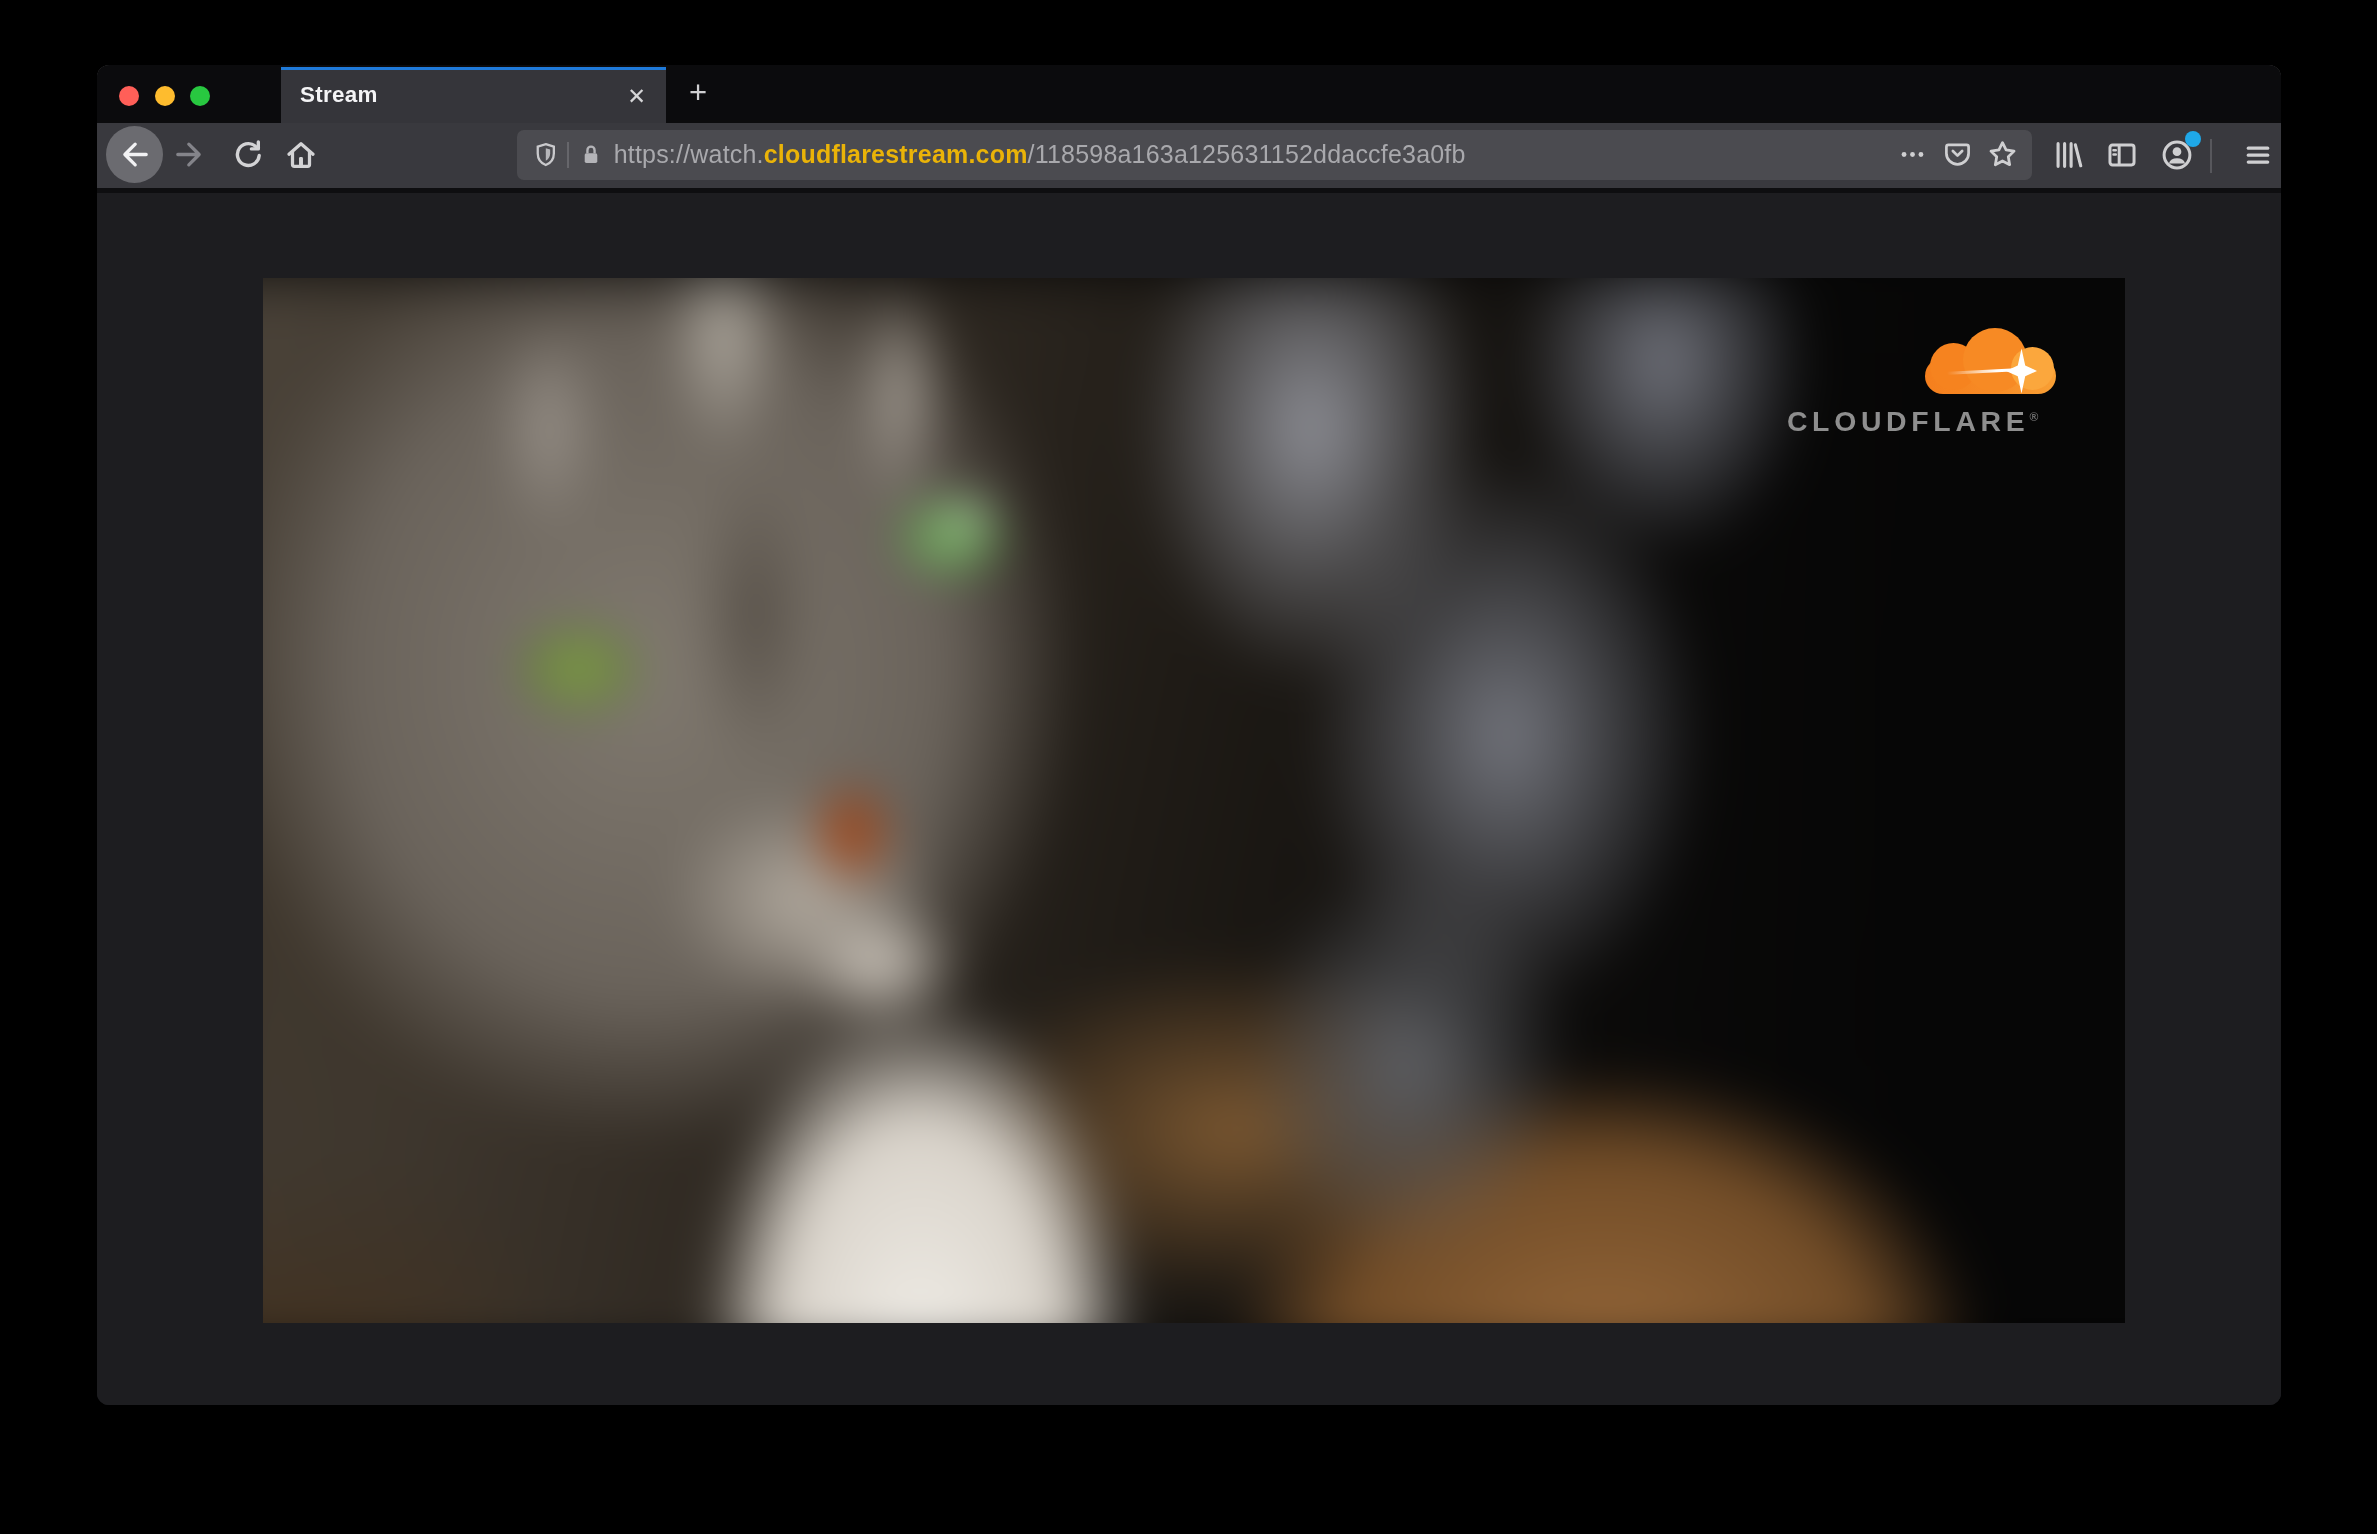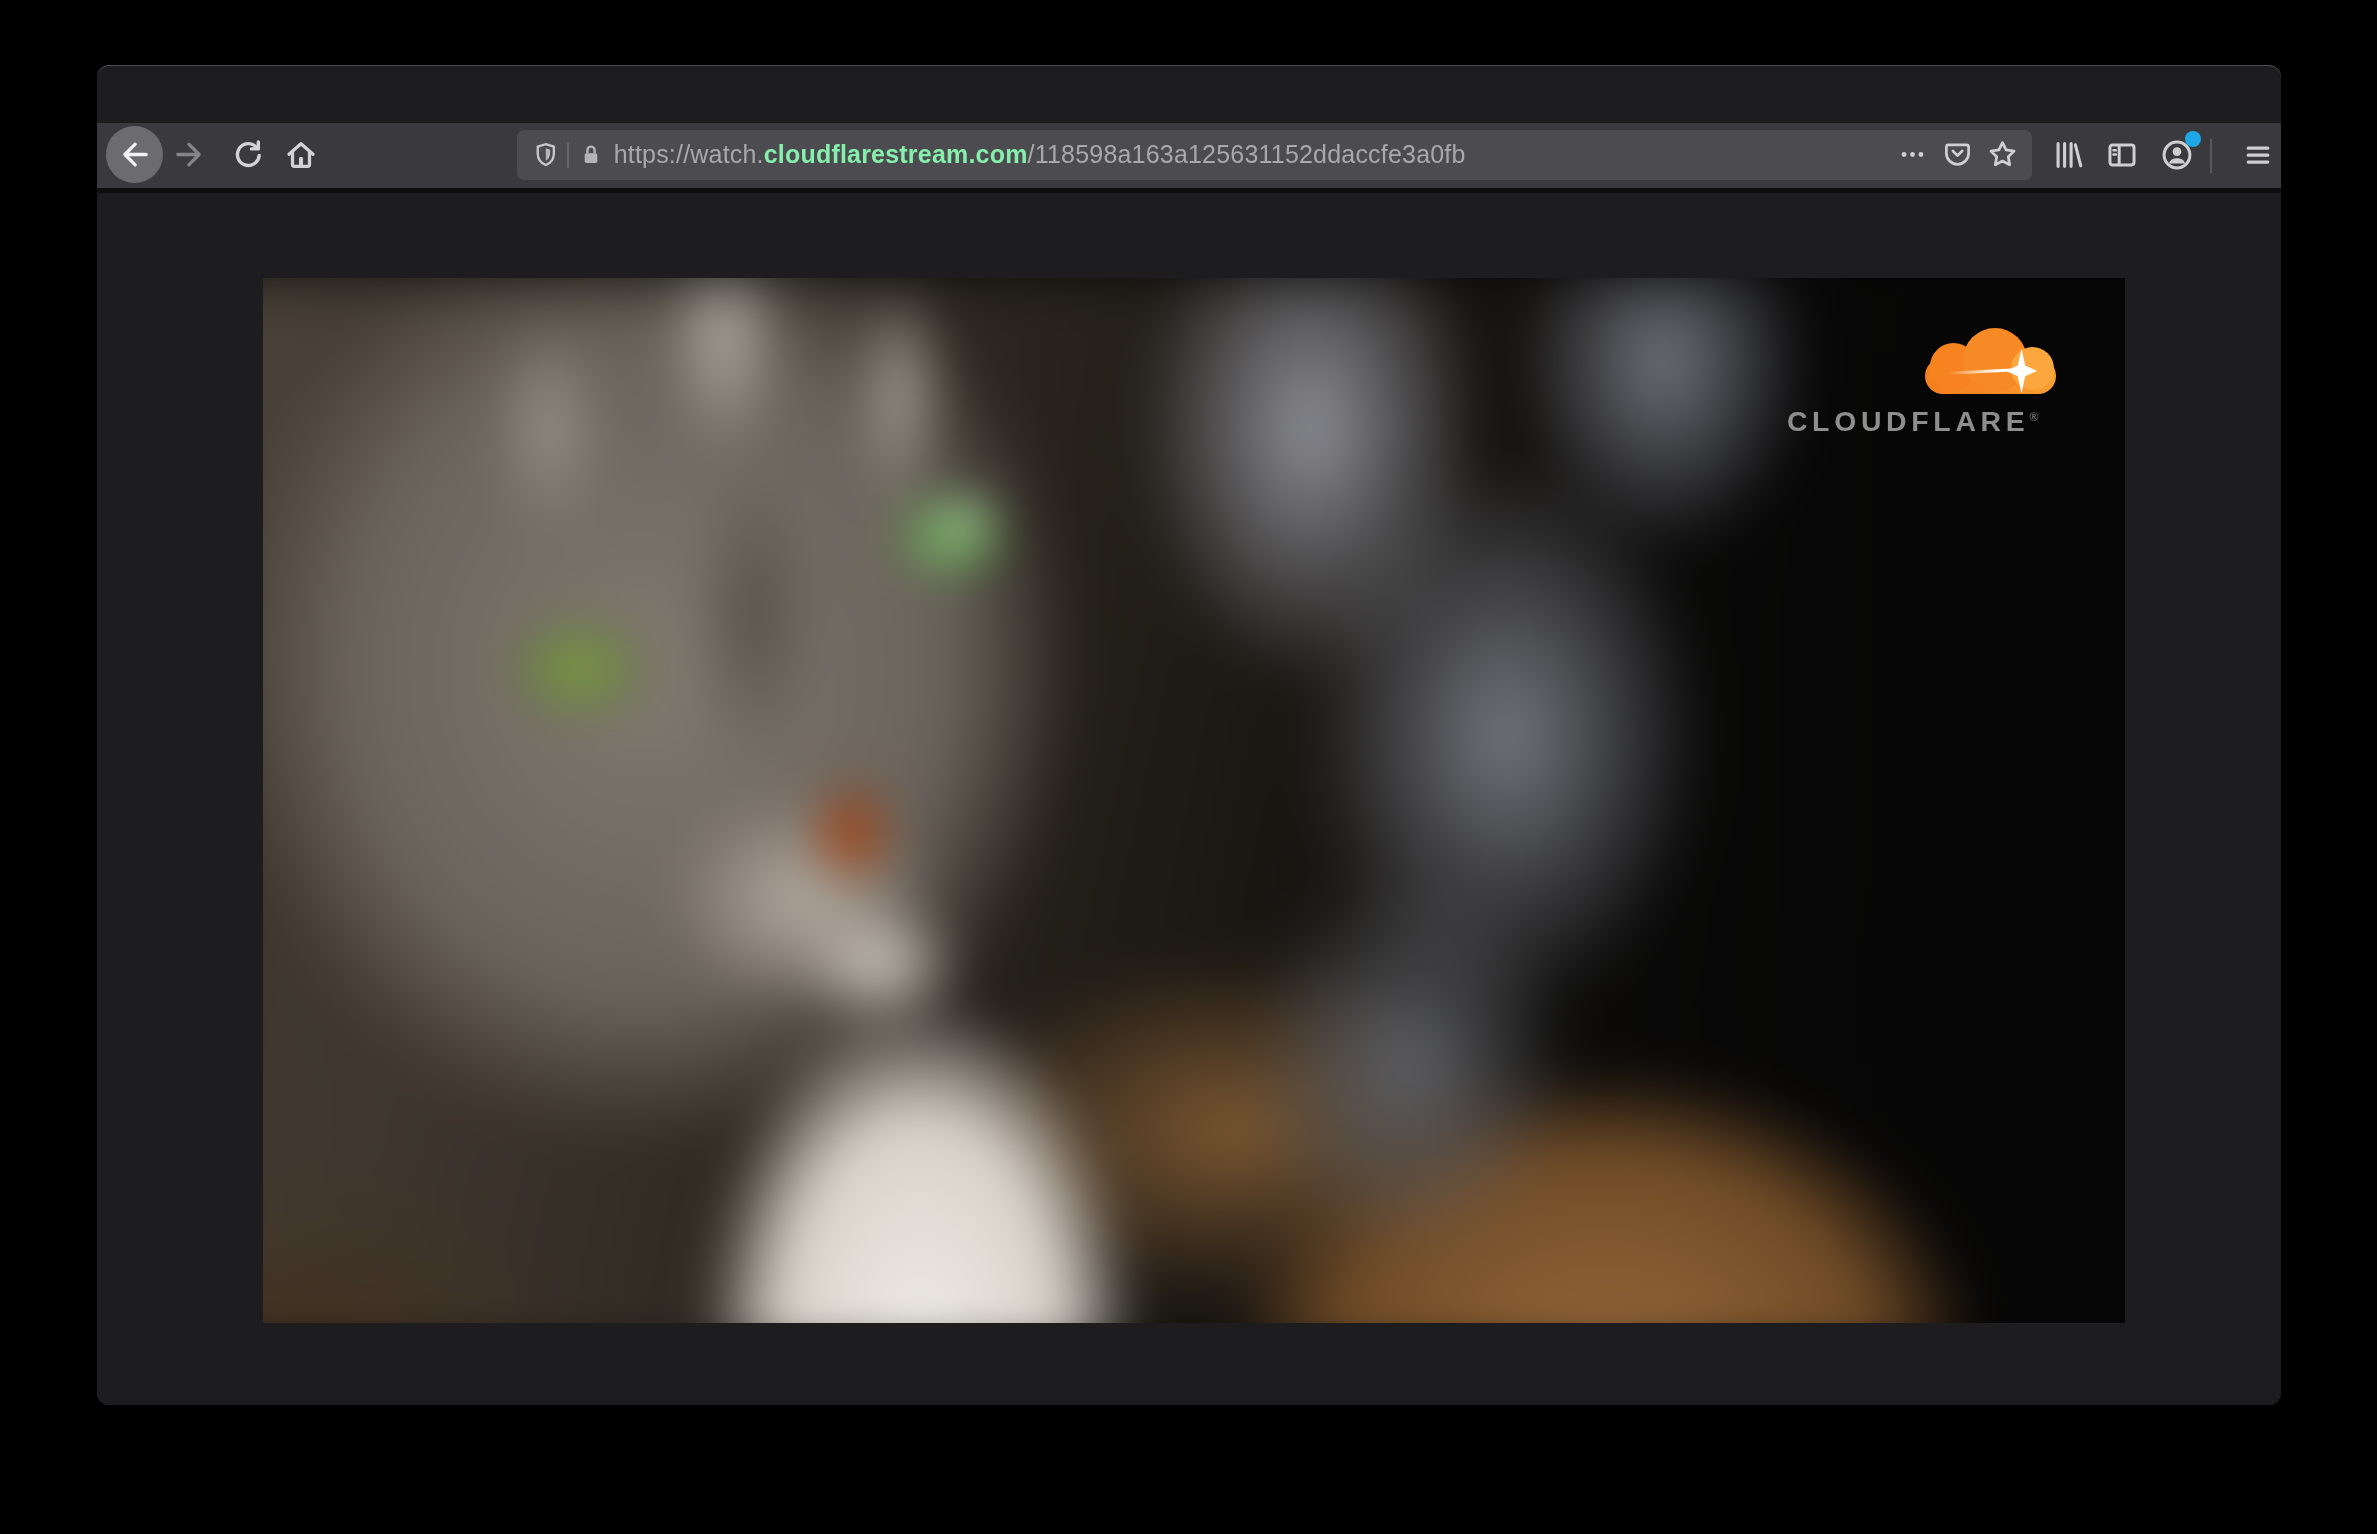--- a/index.html
+++ b/index.html
@@ -41,21 +41,21 @@
   .icon svg { display:block; }
 
   .urlbar { position:absolute; left:420px; top:6.9px; width:1515px; height:50px;
             background:#4b4b50; border-radius:6.9px; }
   .urlbar-left { position:absolute; left:0; top:0; height:50px; display:flex; align-items:center; }
   .u-shield { margin-left:12px; width:33px; display:flex; justify-content:center; }
   .u-sep { width:1.7px; height:26px; background:#66666b; margin:0 6.9px 0 5.2px; }
   .u-lock { width:31px; display:flex; justify-content:center; }
   .url-text { margin-left:6.9px; font-size:25px; white-space:nowrap; letter-spacing:0.2px; }
   .url-dim { color:#a9a9ad; }
-  .url-domain { color:#86efac; font-weight:600; }
+  .url-domain { color:#eab308; font-weight:600; }
   .urlbar-right { position:absolute; right:6.9px; top:0; height:50px; display:flex; align-items:center; }
   .u-act { width:45px; height:41px; display:flex; align-items:center; justify-content:center; }
 
   .tb-sep { position:absolute; left:2113px; top:15.5px; width:1.7px; height:34px; background:#57575c; }
   .acct-wrap { position:relative; }
   .notif-dot { position:absolute; right:-6px; top:-6px; width:16.4px; height:16.4px;
                border-radius:50%; background:#1fa8e8; }
 
   
   .content { position:absolute; left:0; top:128px; right:0; bottom:0; background:#1d1d20; }
@@ -109,20 +109,31 @@
   .cf-text { position:absolute; left:6.9px; top:79px; font-size:28.4px; font-weight:700;
              letter-spacing:4.7px; color:#8e8e8e; white-space:nowrap; }
   .cf-tm { font-size:12px; vertical-align:super; letter-spacing:0; color:#6e6e6e; }
 </style>
 </head>
 <body>
 
 <div id="page">
   <div class="window">
 
+    <div class="tabbar">
+      <div class="traffic t-red"></div>
+      <div class="traffic t-yellow"></div>
+      <div class="traffic t-green"></div>
+
+      <div class="tab">
+        <span class="tab-label">Stream</span>
+        <span class="tab-close">✕</span>
+      </div>
+      <div class="newtab">+</div>
+    </div>
 
     <div class="toolbar">
 
       <div class="back-btn icon">
         <svg width="33" height="33" viewBox="0 0 24 24">
           <path d="M12.5 4.5 L5 12 L12.5 19.5 M5.5 12 H20.5" fill="none" stroke="#f2f2f4" stroke-width="2.4" stroke-linecap="round" stroke-linejoin="round"></path>
         </svg>
       </div>
 
       <div class="tool-item icon" style="left:73px;">

